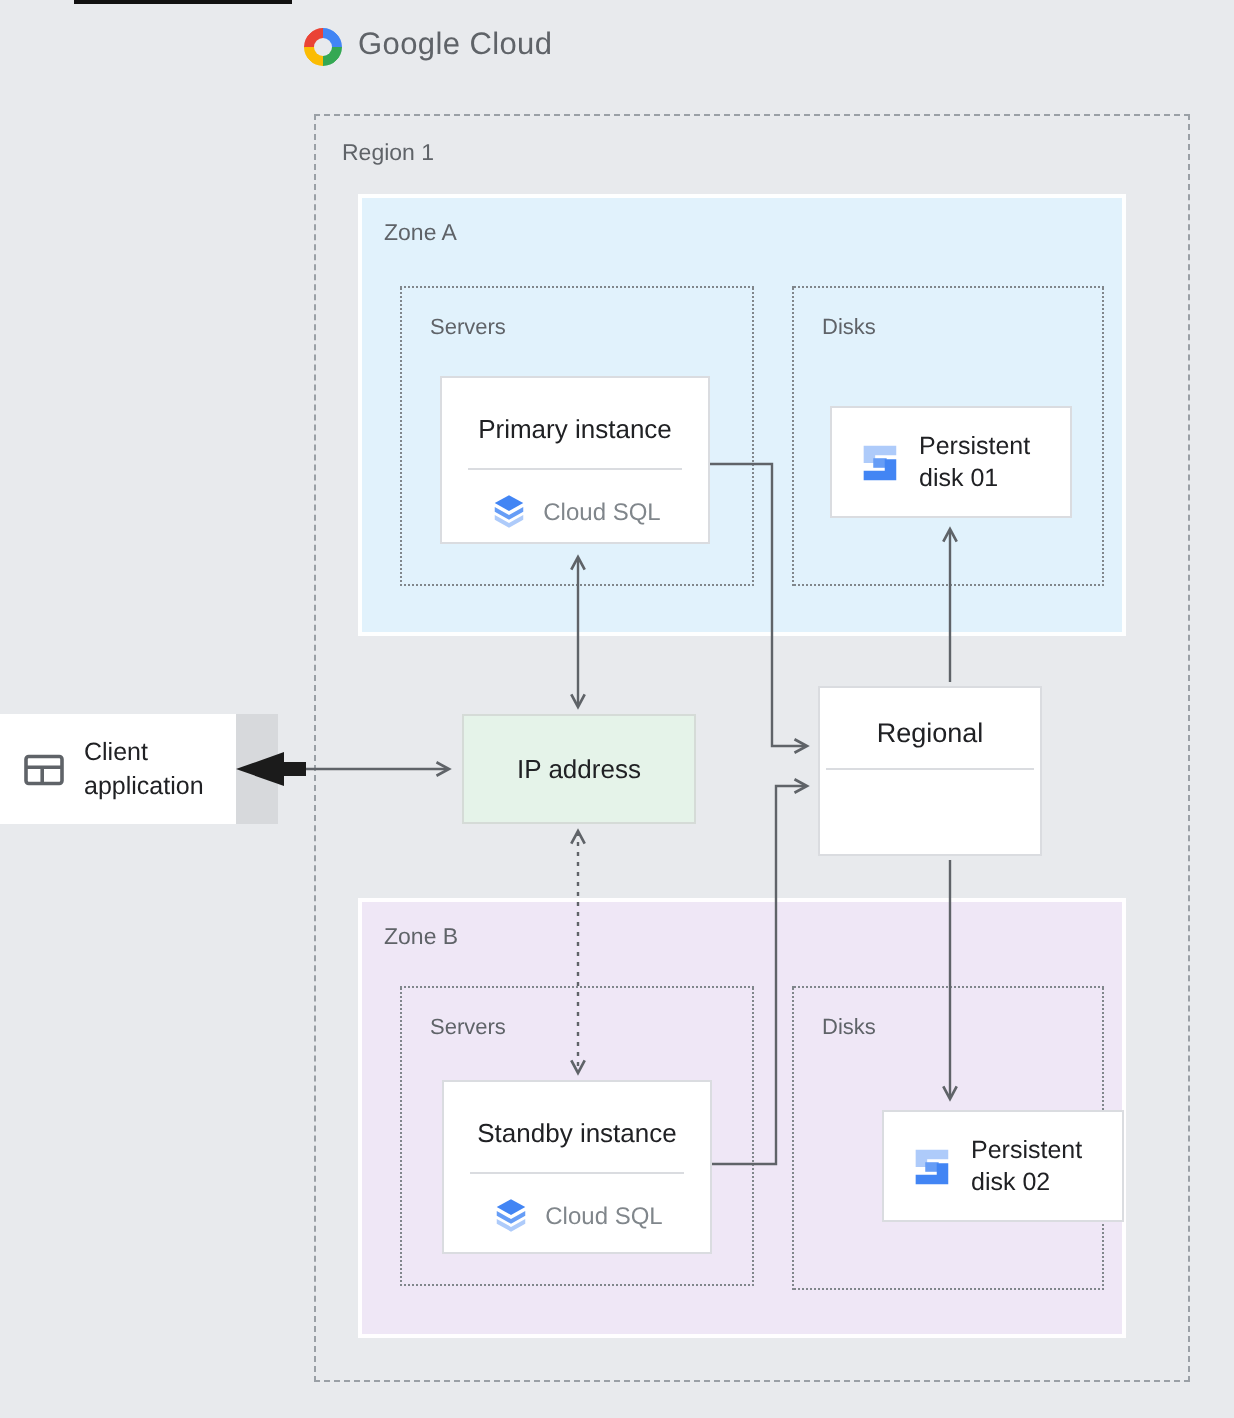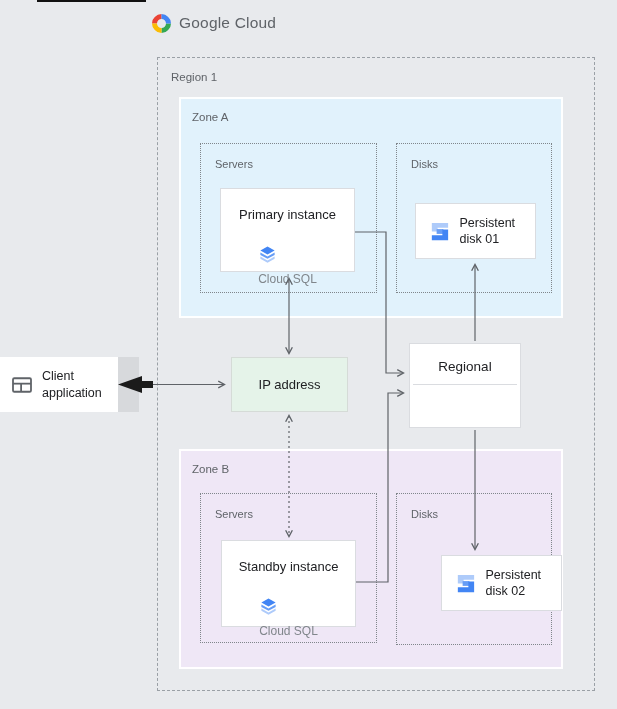--- a/index.html
+++ b/index.html
@@ -33,21 +33,21 @@
   .servers-a{left:200px;top:143px;width:177px;height:150px;}
   .disks-a{left:396px;top:143px;width:156px;height:150px;}
   .servers-b{left:200px;top:493px;width:177px;height:150px;}
   .disks-b{left:396px;top:493px;width:156px;height:152px;}
 
   
   .card{background:#fff;border:1px solid #dadce0;}
   .instance{width:135px;display:flex;flex-direction:column;align-items:center;}
   .instance-title{font-size:13px;color:#202124;margin-top:18px;}
   .divider{width:107px;height:1px;background:#dadce0;margin:12px 0 11px;}
-  .product-row{display:flex;align-items:flex-start;gap:8px;flex-direction:column;}
+  .product-row{display:flex;align-items:center;gap:8px;}
   .product-label{font-size:12px;color:#80868b;}
   .primary{left:220px;top:188px;height:84px;}
   .standby{left:221px;top:540px;height:87px;}
   .disk-card{width:121px;height:56px;display:flex;align-items:center;justify-content:center;gap:9px;}
   .disk-01{left:415px;top:203px;}
   .disk-02{left:415px;top:555px;margin-left:26px;}
   .disk-label{font-size:12.5px;color:#202124;line-height:1.3;width:64px;}
   .regional{left:409px;top:343px;width:112px;height:85px;display:flex;flex-direction:column;align-items:center;z-index:3;}
   .regional-title{font-size:13.5px;color:#202124;margin-top:15px;}
   .regional .divider{width:104px;margin:10px 0 9px;}

